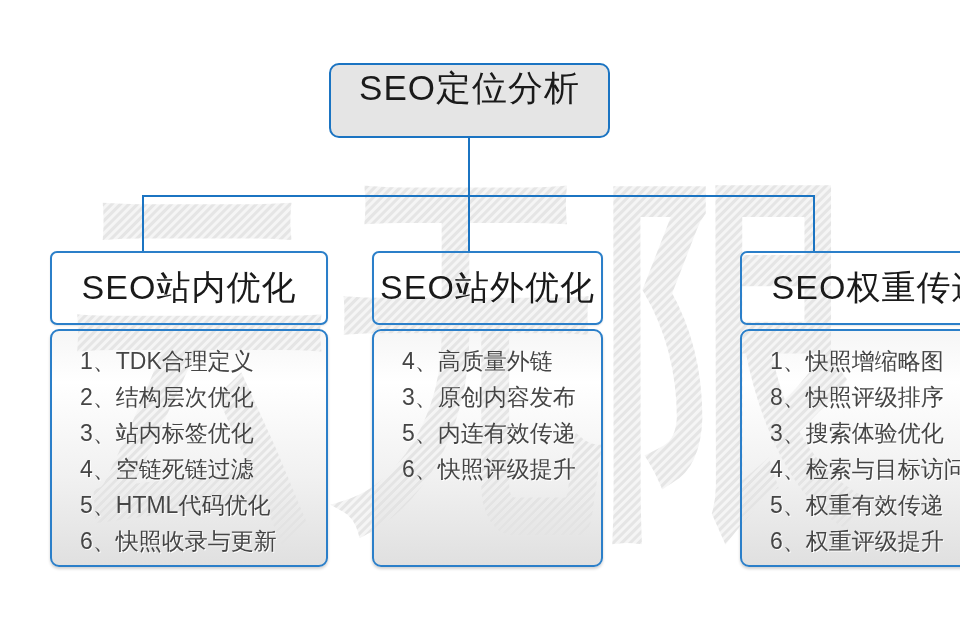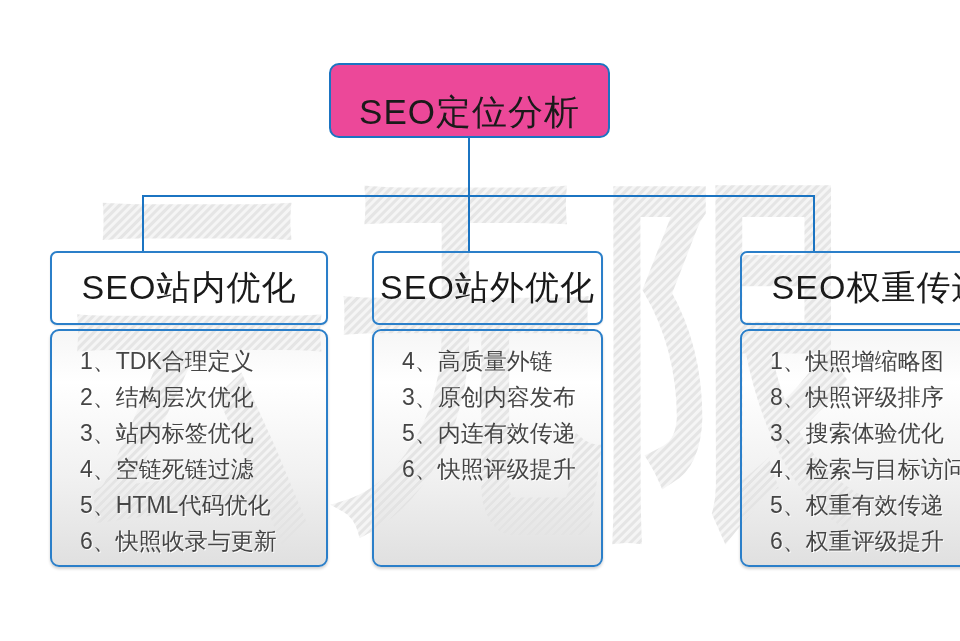--- a/index.html
+++ b/index.html
@@ -20,24 +20,24 @@
   #line-horizontal  { left: 142px; top: 195px; width: 673px; }
   #line-left-drop   { left: 142px; top: 196px; height: 56px; }
   #line-mid-drop    { left: 468px; top: 196px; height: 56px; }
   #line-right-drop  { left: 813px; top: 196px; height: 56px; }
 
   
   .top-box {
     position: absolute;
     left: 329px; top: 63px;
     width: 277px; height: 71px;
-    background: #ec4899;
+    background: #e5e5e5;
     border: 2px solid #1b74c2;
     border-radius: 10px;
-    display: flex; align-items: flex-end; justify-content: center;
+    display: flex; align-items: flex-start; justify-content: center;
     font-size: 35px;
     color: #1a1a1a;
     letter-spacing: 1px;
   }
 
   .column { position: absolute; top: 251px; padding-left: 44px; }
   #column-onsite  { left: 6px;   width: 278px; }
   #column-offsite { left: 328px; width: 231px; }
   #column-weight  { left: 696px; width: 278px; }
 

